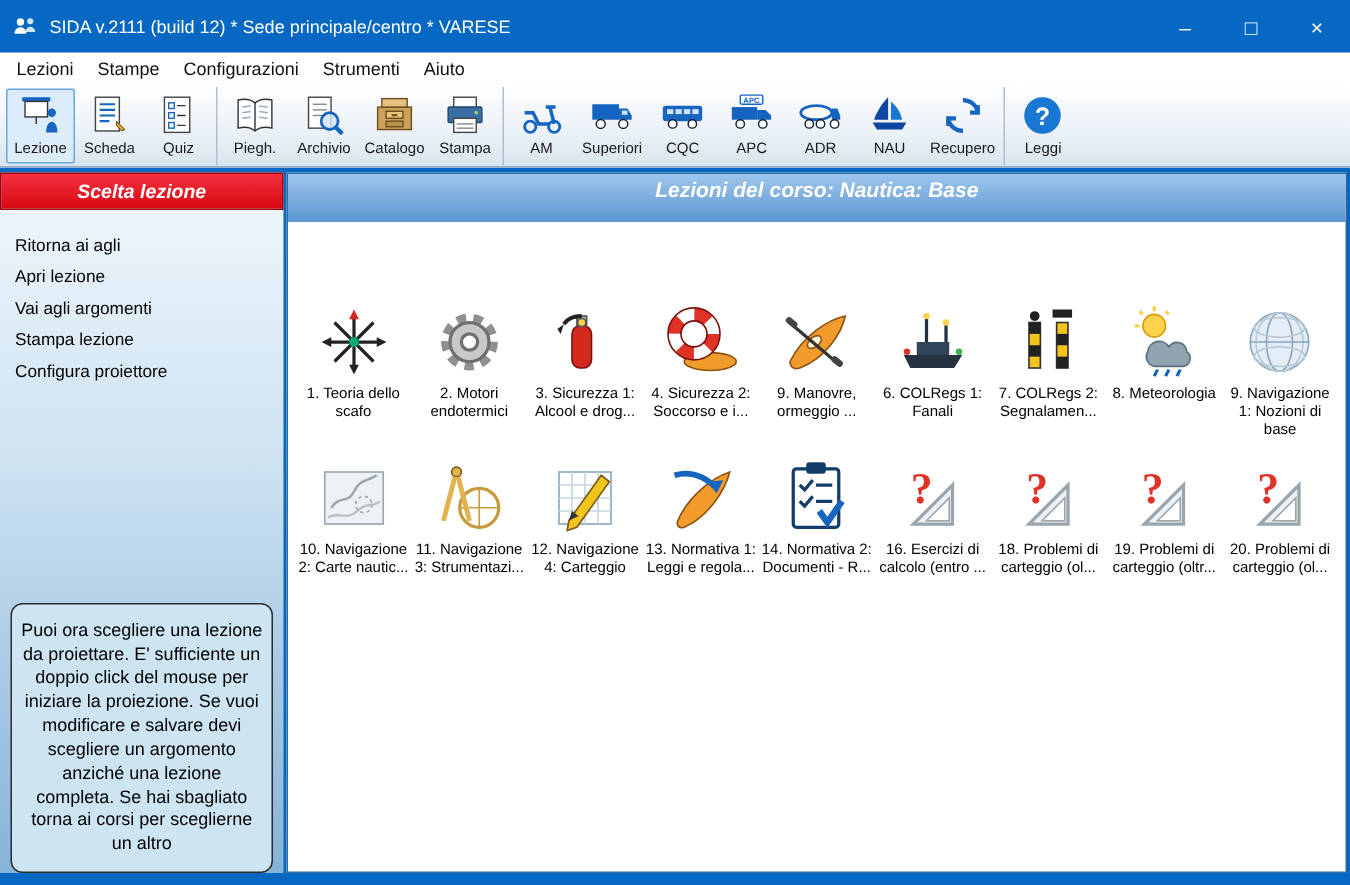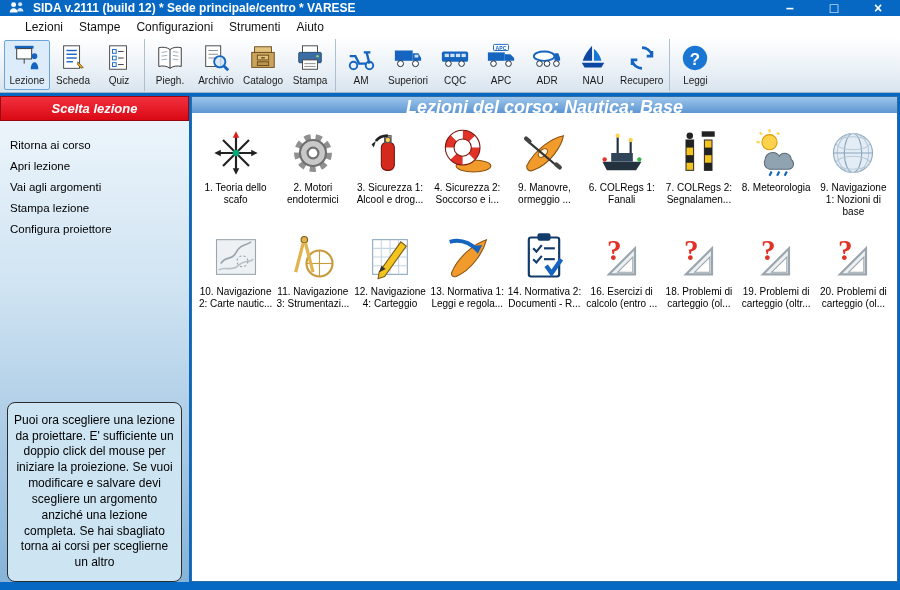--- a/index.html
+++ b/index.html
@@ -5,29 +5,29 @@
   * { box-sizing: border-box; }
   html,body { margin:0; padding:0; }
   body {
     width:900px; height:590px; overflow:hidden;
     font-family:"Liberation Sans", sans-serif;
     background:#0668c2;
   }
   .window { width:900px; height:590px; display:flex; flex-direction:column; background:#0668c2; }
 
   
-  .titlebar { height:16px; background:#0668c2; color:#fff; display:flex; align-items:center; flex:0 0 auto;font-weight:bold; }
+  .titlebar { height:35px; background:#0668c2; color:#fff; display:flex; align-items:center; flex:0 0 auto; }
   .app-icon { width:18px; height:18px; margin-left:8px; flex:0 0 auto; }
   .app-icon svg { width:100%; height:100%; display:block; }
   .title-text { font-size:12px; margin-left:7px; flex:1; white-space:nowrap; overflow:hidden; }
   .win-controls { display:flex; height:28px; }
   .win-btn { width:44px; height:28px; line-height:28px; text-align:center; color:#fff; font-size:14px; cursor:default; }
 
   
-  .menubar { height:21px; background:#fff; display:flex; align-items:center; font-size:12px; color:#111; padding-left:17px; flex:0 0 auto; }
+  .menubar { height:21px; background:#fff; display:flex; align-items:center; font-size:12px; color:#111; padding-left:3px; flex:0 0 auto; }
   .menu-item { padding:2px 8px; }
 
   
   .toolbar { height:56px; background:linear-gradient(180deg,#ffffff,#e6eef5 70%,#d8e4ee);
              border-bottom:1px solid #9fb4c6; display:flex; align-items:center; padding:1px 2px; flex:0 0 auto; }
   .tool-group { display:flex; align-items:center; height:52px; padding:0 2px; }
   .tool-group + .tool-group { border-left:1px solid #aebfcf; }
   .tool-btn { min-width:46px; height:50px; display:flex; flex-direction:column; align-items:center;
               justify-content:flex-start; padding:2px 3px 1px; border:1px solid transparent; border-radius:2px; }
   .tool-btn[data-state="active"] { border:1px solid #6aa6dc; background:#ddecfa; }
@@ -44,24 +44,24 @@
   .sidebar-header { background:linear-gradient(180deg,#f3303f,#d90914); border:1px solid #99040e;
                     color:#fff; font-weight:bold; font-style:italic; text-align:center;
                     font-size:13px; padding:4px 0; }
   .sidebar-items { display:flex; flex-direction:column; gap:9px; padding:18px 10px 8px; font-size:11.5px; color:#000; }
   .sidebar-item { cursor:pointer; }
   .info-box { margin:auto 7px 0; background:#cde4f3; border:1px solid #2c2c2c; border-radius:8px;
               padding:10px 6px; font-size:12px; line-height:1.32; color:#000; text-align:center; }
 
   
   .content { flex:1; background:#fff; border:1px solid #2e6da4; display:flex; flex-direction:column; min-width:0; }
-  .content-header { height:16px; line-height:20px; background:linear-gradient(180deg,#9dc6ec,#5e96d2);
-                    color:#fff; font-weight:bold; font-style:italic; font-size:18px; text-align:center; flex:0 0 auto; }
+  .content-header { height:32px; line-height:20px; background:linear-gradient(180deg,#9dc6ec,#5e96d2);
+                    color:#fff; font-weight:bold; font-style:italic; font-size:14px; text-align:center; flex:0 0 auto; }
   .lesson-grid { display:grid; grid-template-columns:repeat(9,1fr); column-gap:2px; row-gap:14px;
-                 padding:14px 6px; overflow:hidden; }
+                 padding:14px 6px; overflow:hidden;margin-top:40px; }
   .lesson { display:flex; flex-direction:column; align-items:center; cursor:pointer; }
   .lesson-icon { width:58px; height:52px; }
   .lesson-icon svg { width:100%; height:100%; display:block; }
   .lesson-label { font-size:10px; color:#000; text-align:center; line-height:1.18; margin-top:3px; max-width:80px; }
 </style>
 </head>
 <body>
 
 <div class="window">
 
@@ -307,21 +307,21 @@
         </div>
       </div>
   </div>
 
   <div class="main">
 
     <div class="sidebar">
       <div class="sidebar-header">Scelta lezione</div>
       <div class="sidebar-items">
 
-          <div class="sidebar-item">Ritorna ai corso</div>
+          <div class="sidebar-item">Ritorna ai agli</div>
 
           <div class="sidebar-item">Apri lezione</div>
 
           <div class="sidebar-item">Vai agli argomenti</div>
 
           <div class="sidebar-item">Stampa lezione</div>
 
           <div class="sidebar-item">Configura proiettore</div>
         </div>
       <div class="info-box">Puoi ora scegliere una lezione da proiettare. E' sufficiente un doppio click del mouse per iniziare la proiezione. Se vuoi modificare e salvare devi scegliere un argomento anziché una lezione completa. Se hai sbagliato torna ai corsi per sceglierne un altro</div>

